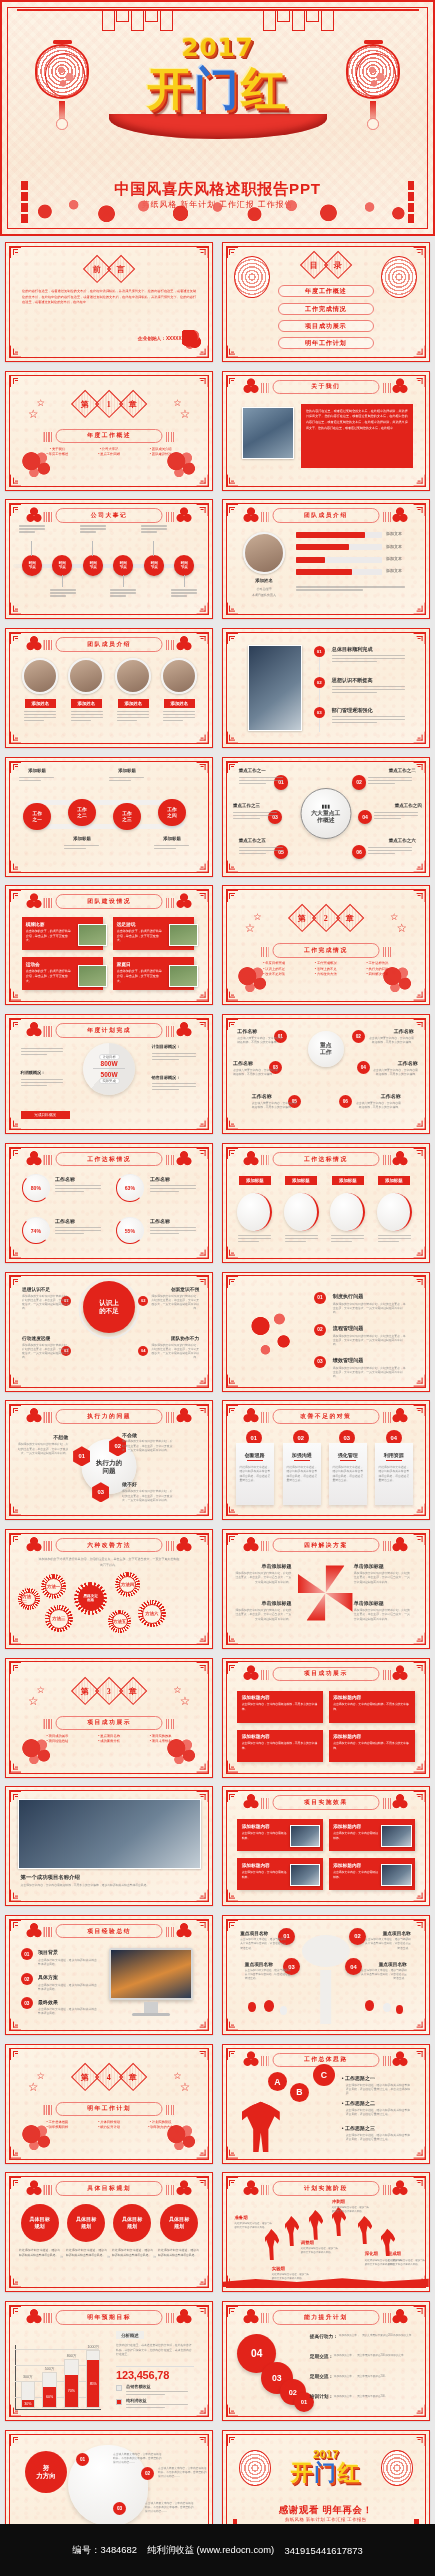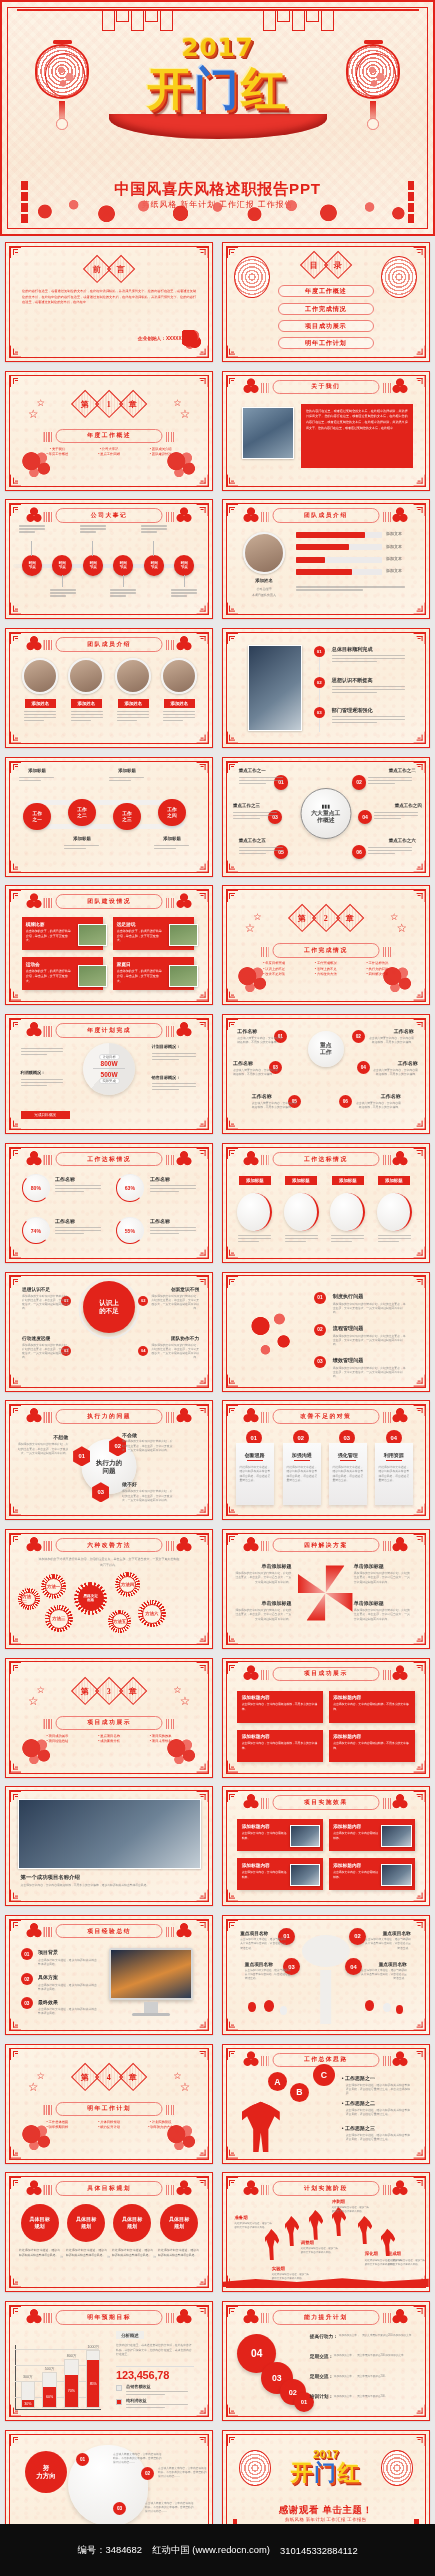--- a/index.html
+++ b/index.html
@@ -2270,26 +2270,26 @@
         <b></b>
         <b></b>
         <b></b>
       </div>
       <div style="position:absolute;left:16px;top:19px;width:32px;height:36px;border-radius:50%;border:1.5px solid #e2231a;background:repeating-radial-gradient(circle at 50% 50%, rgba(255,255,255,.9) 0 2.2px, rgba(226,35,26,.45) 2.2px 3.6px);"></div>
       <div style="position:absolute;right:16px;top:19px;width:32px;height:36px;border-radius:50%;border:1.5px solid #e2231a;background:repeating-radial-gradient(circle at 50% 50%, rgba(255,255,255,.9) 0 2.2px, rgba(226,35,26,.45) 2.2px 3.6px);"></div>
       <div style="position:absolute;left:0;right:0;top:16px;text-align:center;">
         <div style="font-size:11.6px;font-weight:bold;color:#f7c815;text-shadow:0.7px 0.7px 0 #d94b1a,1.5px 1.5px 0 #b8301a">2017</div>
         <div style="margin-top:-2.2px;font-size:22px;font-weight:bold;letter-spacing:1.5px;color:#f9cf1b;text-shadow:1.5px 1.5px 0 #e8521c,2.2px 2.9px 0 #c0281b,-0.7px -0.7px 0 #fdf0a6">开<span style="color:#2f6fd0;text-shadow:1.5px 1.5px 0 #e8521c,2.2px 2.9px 0 #c0281b">门</span>红</div>
       </div>
-      <div class="thx" style="position:absolute;left:0;right:0;top:73px;text-align:center;">感谢观看 单击主题！</div>
+      <div class="thx" style="position:absolute;left:0;right:0;top:73px;text-align:center;">感谢观看 明年再会！</div>
       <div class="thx2" style="position:absolute;left:0;right:0;top:86px;text-align:center;">剪纸风格 新年计划 工作汇报 工作报告</div>
       <div class="floral" style="left:7.3px;right:7.3px;bottom:4.4px;height:25px;"></div>
       <div class="bamboo" style="left:10.2px;bottom:4.4px;height:25px;width:4.4px;"></div>
       <div class="bamboo" style="right:10.2px;bottom:4.4px;height:25px;width:4.4px;"></div>
     </div>
   </div>
 
 <div id="footer">
   <span>编号：3484682</span>
-  <span>红动中国 (www.redocn.com)</span>
-  <span>310145332884112</span>
+  <span>纯利润收益 (www.redocn.com)</span>
+  <span>341915441617873</span>
 </div>
 
 
 </body></html>

